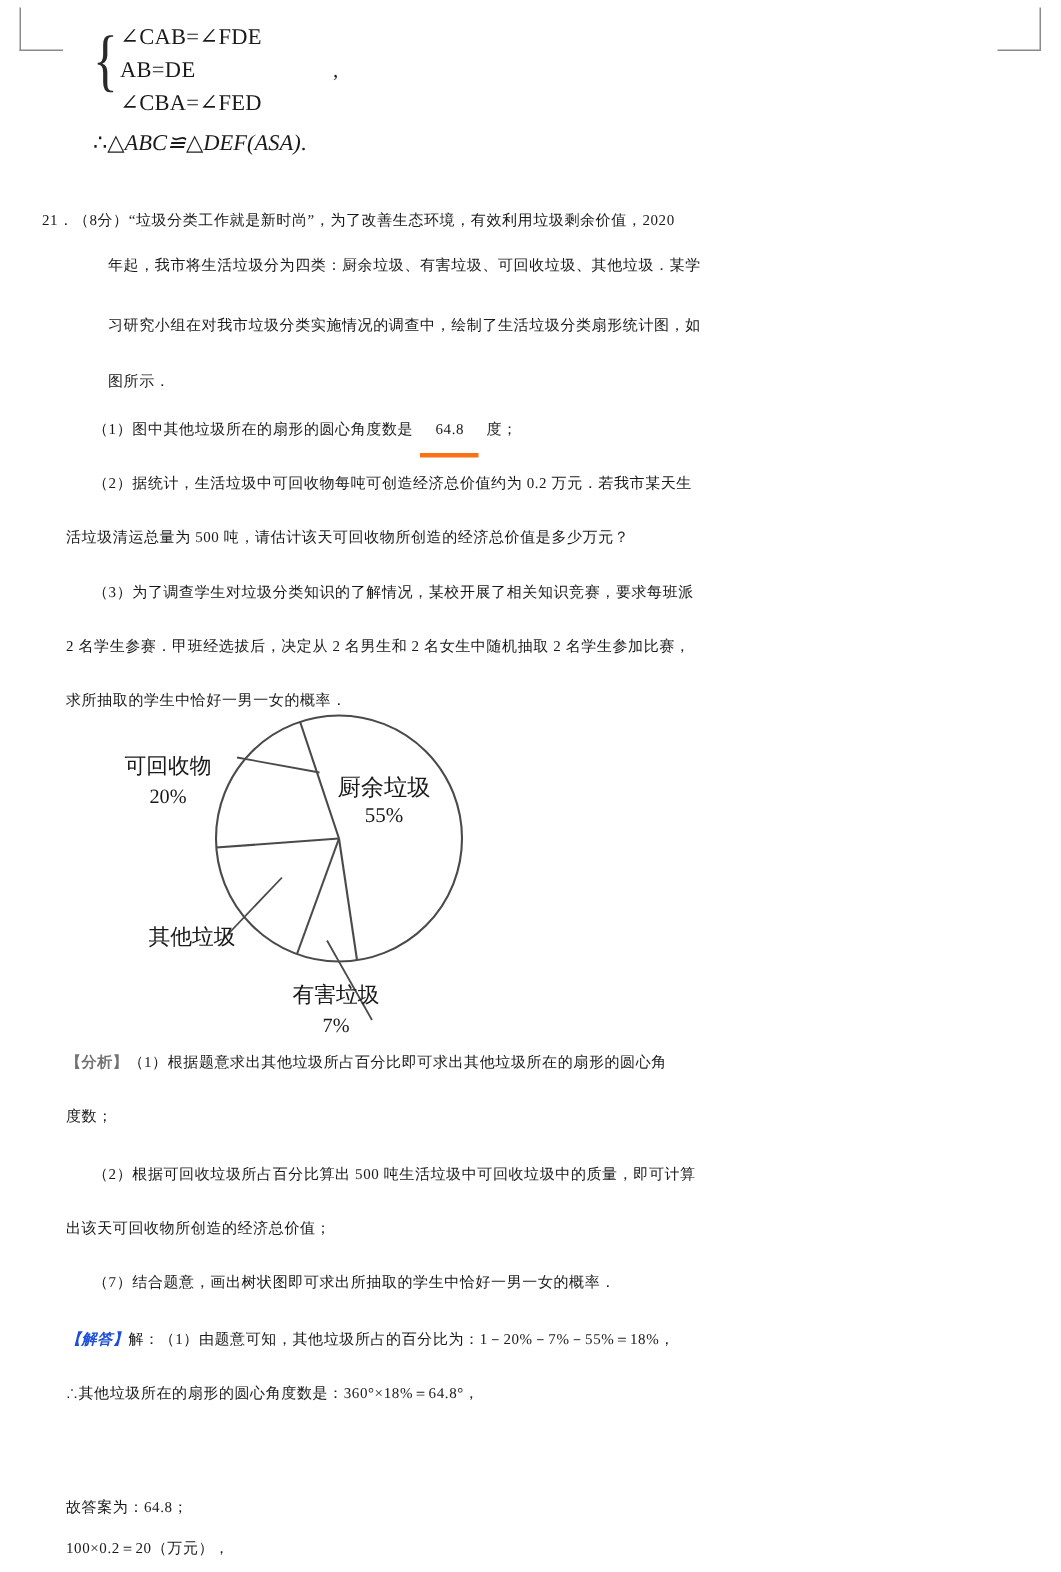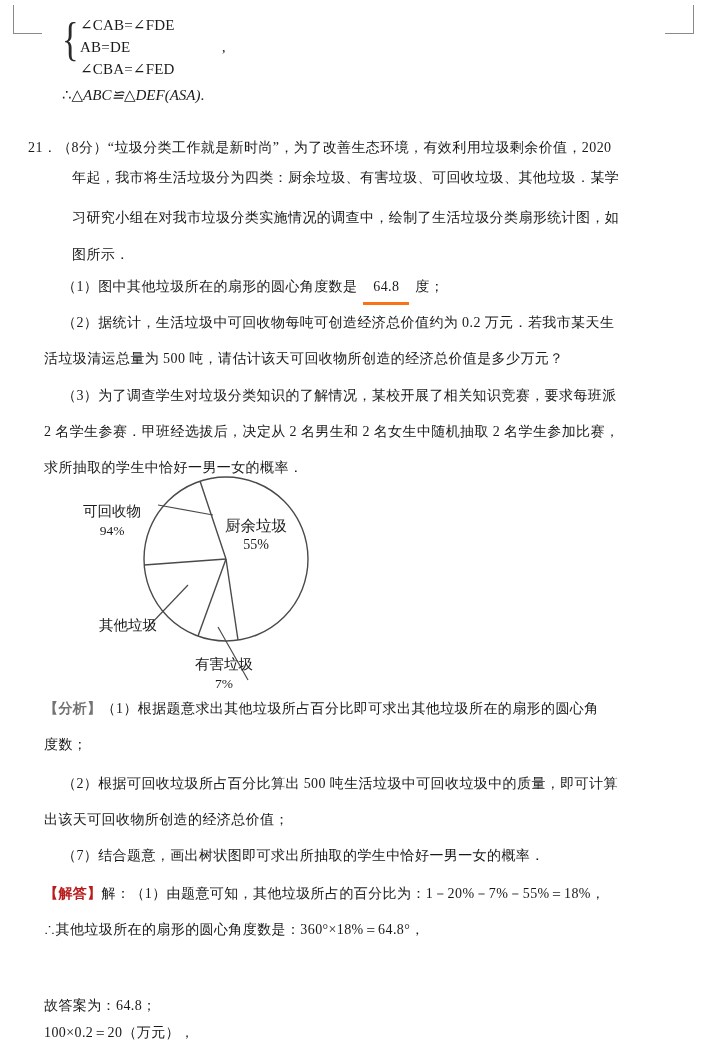--- a/index.html
+++ b/index.html
@@ -78,27 +78,27 @@
     font-size: 15px;
     font-style: italic;
     white-space: nowrap;
   }
   .concl .up { font-style: normal; }
 
   
   .para {
     position: absolute;
     font-family: "Liberation Serif", "DejaVu Serif", serif;
-    font-size: 14px;
+    font-size: 10px;
     line-height: 30px;
     color: #191919;
     letter-spacing: 0.4px;
   }
   .lbl-blue  { color: #737373; font-weight: bold; }
-  .lbl-red   { color: #b91c1c; font-weight: bold; }
+  .lbl-red   { color: #1d4ed8; font-weight: bold; font-style: italic; }
 
   .ind0 { left: 48px; width: 620px; }
   .ind1 { left: 72px; width: 600px; }
 
   
   .blank {
     display: inline-block;
     border-bottom: 3px solid #f97316;
     padding: 0 10px;
     margin: 0 2px;
@@ -192,21 +192,21 @@
 
       <line x1="148" y1="172" x2="188" y2="130" class="ink" stroke-width="1.2"></line>
 
       <line x1="248" y1="225" x2="218" y2="172" class="ink" stroke-width="1.2"></line>
     </svg>
 
   </div>
 
   <div class="ch-label lbl-recycle">
     <span>可回收物</span>
-    <span class="pct">94%</span>
+    <span class="pct">20%</span>
   </div>
 
   <div class="ch-label lbl-kitchen">
     <span>厨余垃圾</span>
     <span class="pct">55%</span>
   </div>
 
   <div class="ch-label lbl-other">
     <span>其他垃圾</span>
   </div>

